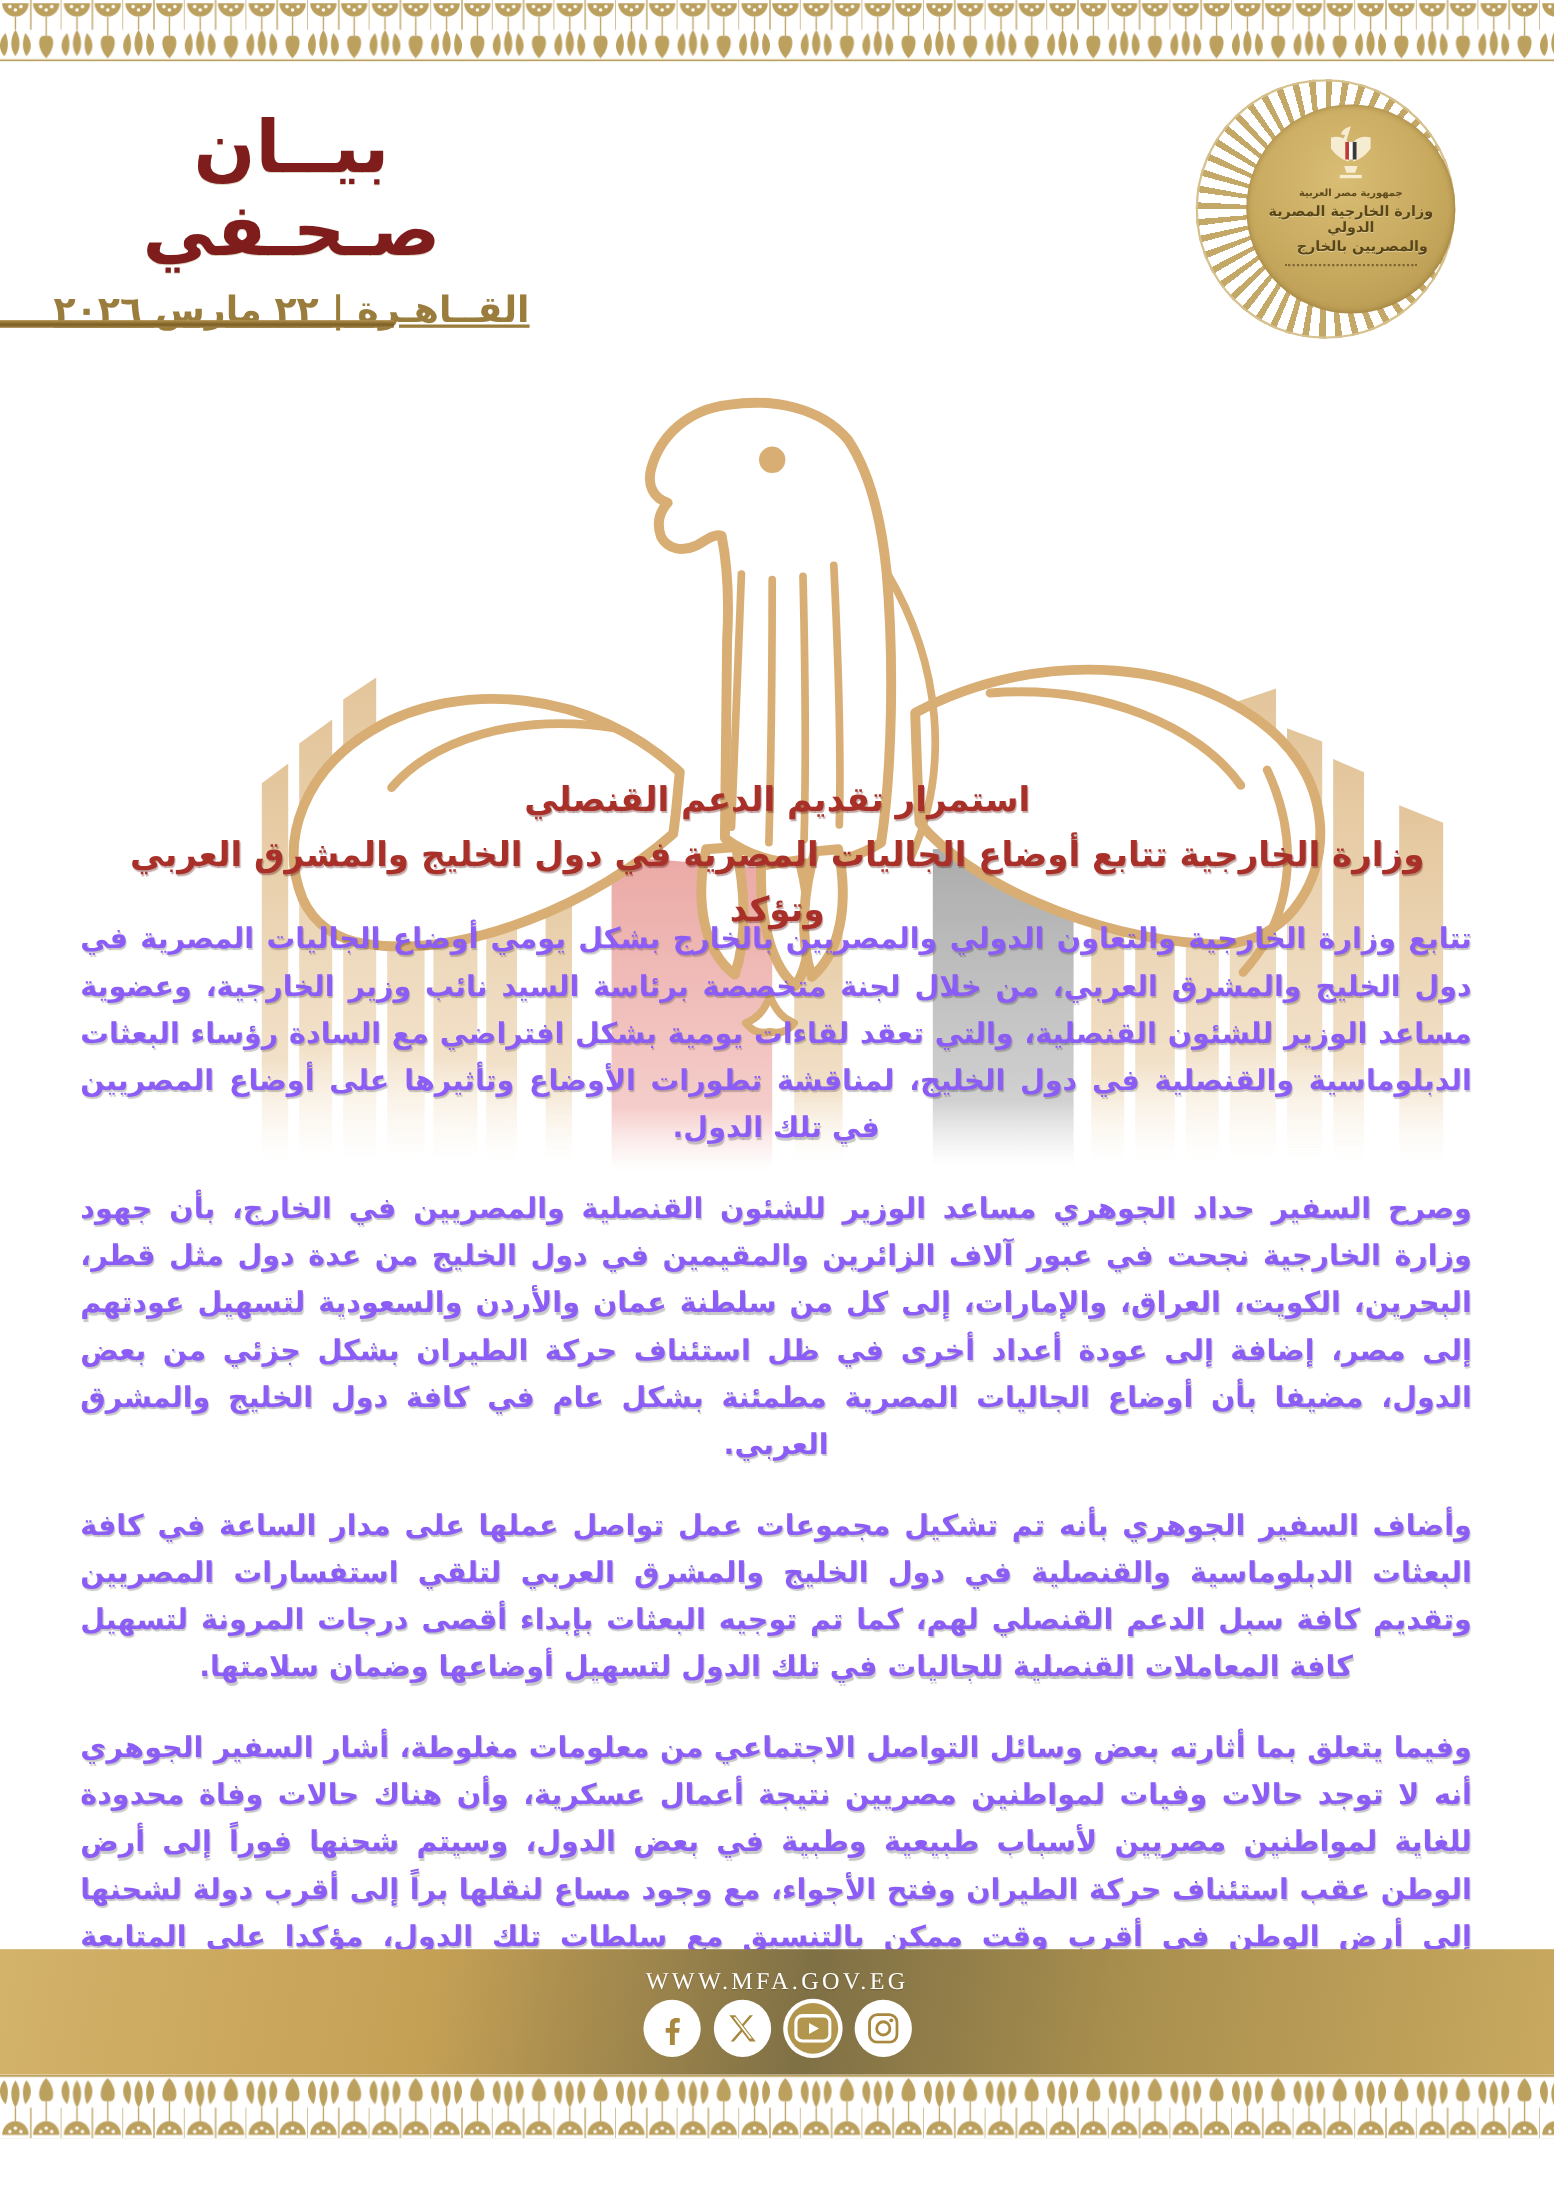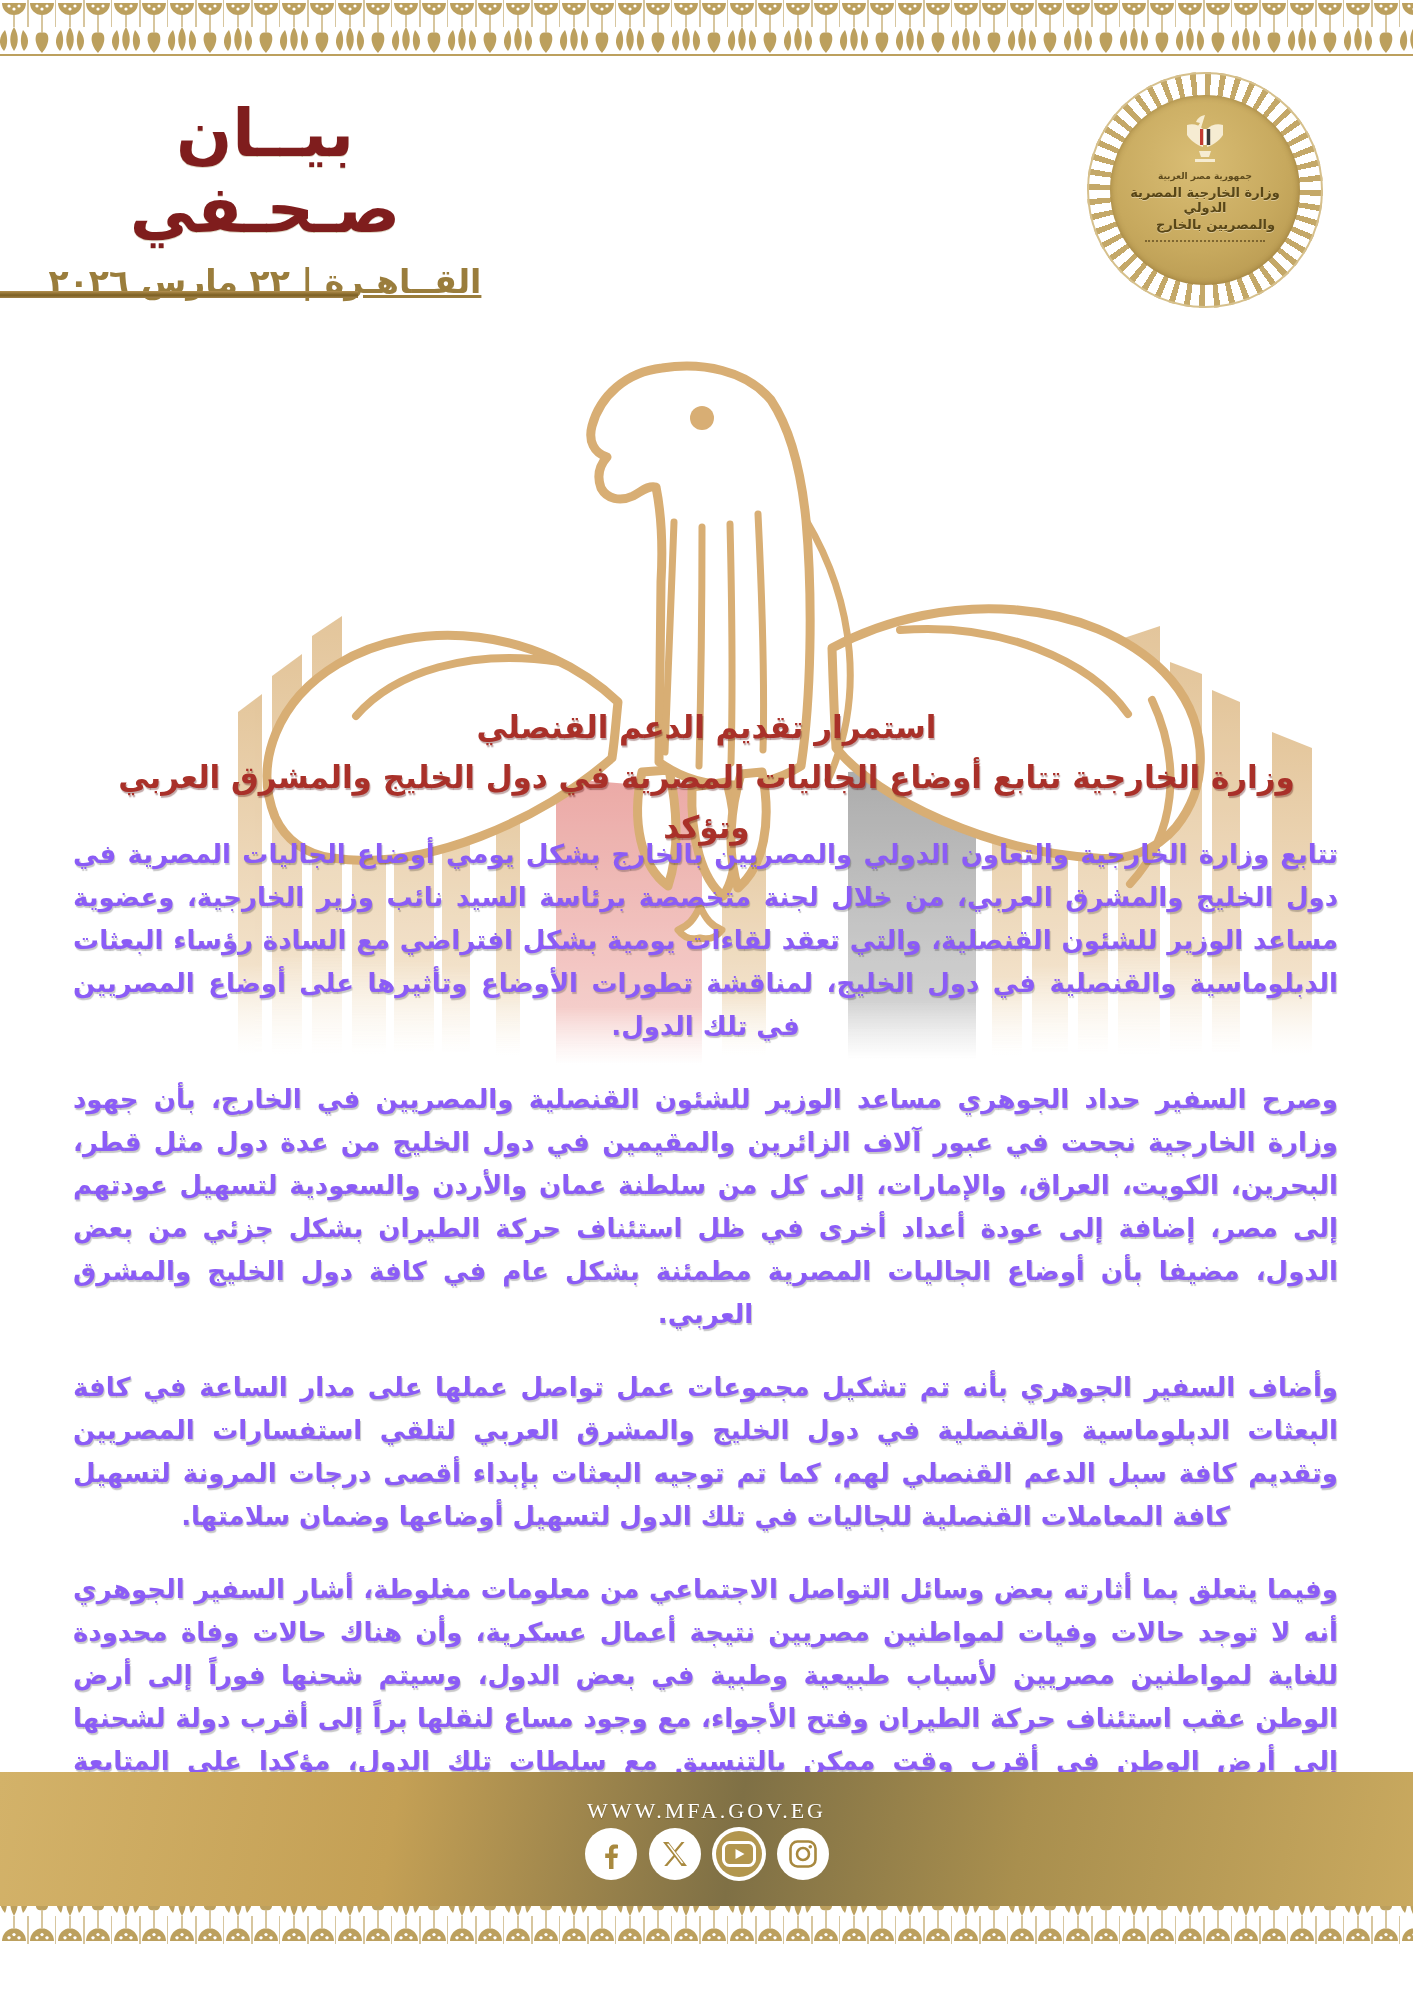--- a/index.html
+++ b/index.html
@@ -27,21 +27,21 @@
   .gold-rule{
     position:absolute;top:291px;left:0;width:358px;height:7px;
     background:linear-gradient(180deg,#b28f4e 0%,#7c5f22 60%,#a2824a 100%);
   }
   
   .seal{
     position:absolute;top:72px;left:1087px;width:236px;height:236px;border-radius:50%;
     background:
       repeating-conic-gradient(from 0deg,#c4a868 0deg 3deg,#ffffff 3deg 7.5deg);
     box-shadow:inset 0 0 0 2px #d6c08c;
-    display:flex;align-items:center;justify-content:center;
+    display:flex;align-items:center;justify-content:flex-end;
   }
   .seal-inner{
     width:190px;height:190px;border-radius:50%;
     background:radial-gradient(circle at 45% 35%,#d9bd74 0%,#c7a95e 55%,#b0914a 100%);
     box-shadow:inset 0 0 6px rgba(90,60,10,.4);
     display:flex;flex-direction:column;align-items:center;justify-content:flex-start;
     padding-top:18px;box-sizing:border-box;direction:rtl;text-align:center;
   }
   .seal-eagle{width:44px;height:52px;}
   .seal-country{font-size:9px;font-weight:bold;color:#5d4a1d;margin-top:6px;letter-spacing:1px;}
@@ -59,21 +59,21 @@
   }
   
   .body-text{
     position:absolute;top:833px;left:73px;right:75px;z-index:2;direction:rtl;
     color:#8b5cf6;font-size:26px;font-weight:bold;line-height:43px;
     text-align:justify;text-shadow:1px 2px 1px rgba(0,0,0,.22);
   }
   .body-text p{margin:0 0 30px 0;text-align-last:center;}
   
   .footer-bar{
-    position:absolute;top:1772px;left:0;width:1413px;height:134px;z-index:2;
+    position:absolute;top:1772px;left:0;width:1413px;height:114px;z-index:2;
     background:linear-gradient(100deg,#d3b269 0%,#c4a055 28%,#7f7045 52%,#a98f4e 72%,#c9a95f 100%);
     display:flex;flex-direction:column;align-items:center;justify-content:center;gap:4px;
   }
   .footer-url{
     font-family:"Liberation Serif",serif;color:#ffffff;font-size:22px;
     letter-spacing:3px;text-shadow:0 1px 1px rgba(60,40,0,.35);
   }
   .social-row{display:flex;gap:12px;align-items:center;}
   .social-circle{
     width:52px;height:52px;border-radius:50%;background:#ffffff;

